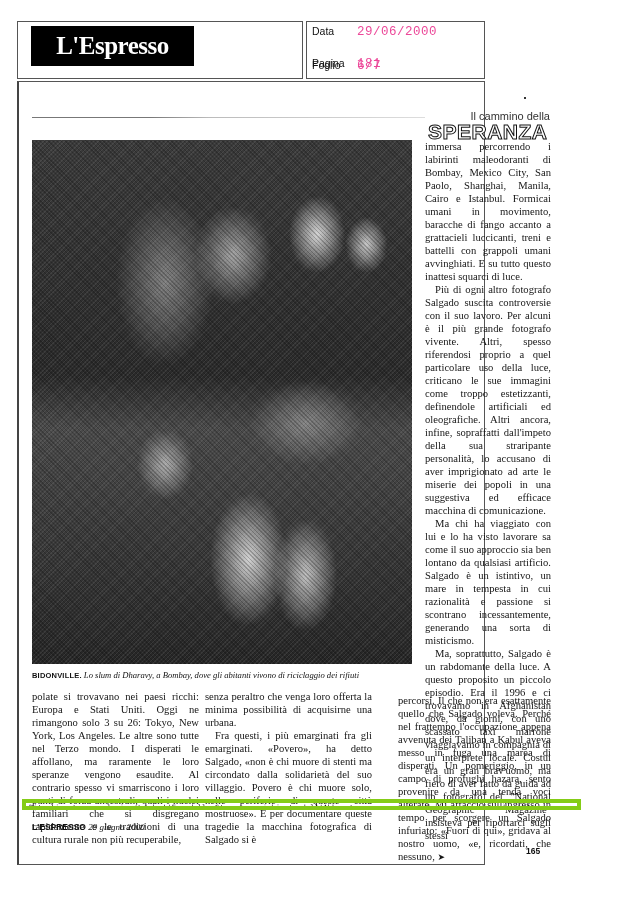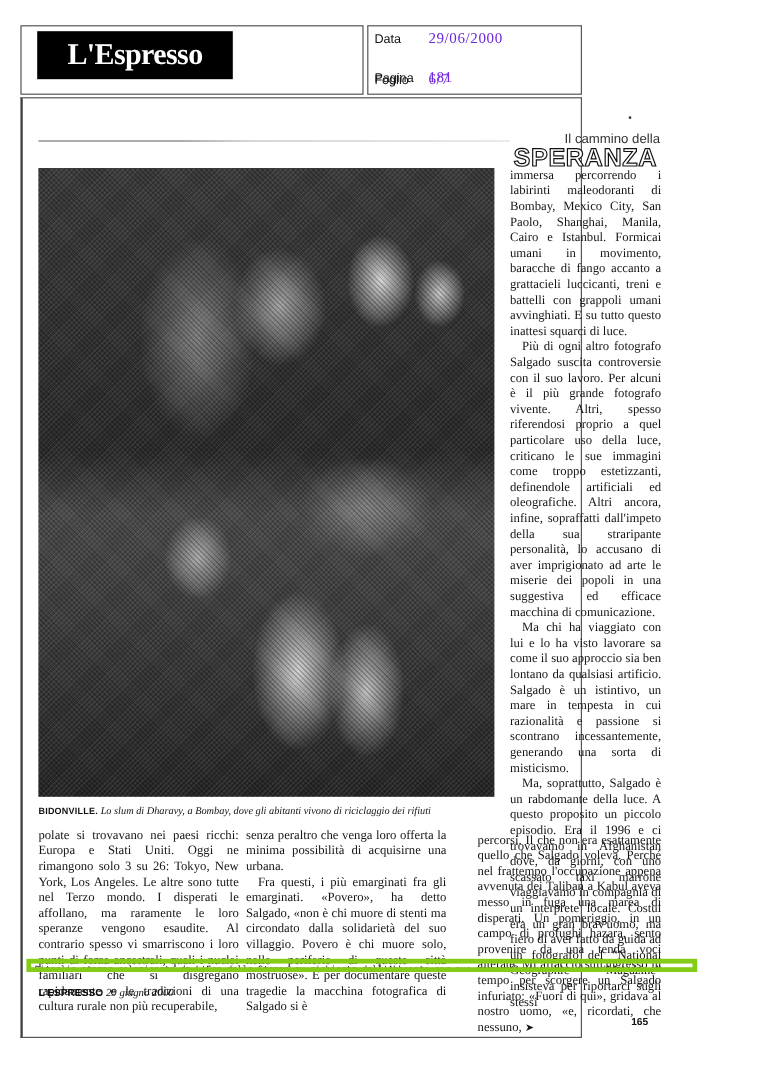--- a/index.html
+++ b/index.html
@@ -9,21 +9,21 @@
   
   .hdr-left { position: absolute; left: 17px; top: 21px; width: 286px; height: 58px;
               border: 1px solid #555; box-sizing: border-box; }
   .hdr-right { position: absolute; left: 306px; top: 21px; width: 179px; height: 58px;
                border: 1px solid #555; box-sizing: border-box; }
   .logo { position: absolute; left: 13px; top: 4px; width: 163px; height: 40px;
           background: #000; color: #fff; display: flex; align-items: center; justify-content: center;
           font-family: "Liberation Serif", serif; font-weight: bold; font-size: 25px; letter-spacing: -0.5px; }
   .meta-row { position: absolute; left: 5px; display: flex; align-items: baseline; }
   .meta-label { font-family: "Liberation Sans", sans-serif; font-size: 10.5px; width: 45px; color: #111; }
-  .meta-value { font-family: Liberation Serif, serif; font-size: 12.5px; color: #6d28d9; letter-spacing: 0.5px; }
+  .meta-value { font-family: Liberation Mono, monospace; font-size: 12.5px; color: #ec4899; letter-spacing: 0.5px; }
 
   
   .page-frame { position: absolute; left: 17px; top: 81px; width: 468px; height: 784px;
                 border: 1px solid #555; border-left: 2px solid #444; box-sizing: border-box; }
 
   .rule-top { position: absolute; left: 32px; top: 117px; width: 393px; height: 1px;
               background: linear-gradient(90deg, #777 0%, #777 30%, #bbb 45%, #ddd 100%); }
 
   
   .photo { position: absolute; left: 32px; top: 140px; width: 380px; height: 524px;

